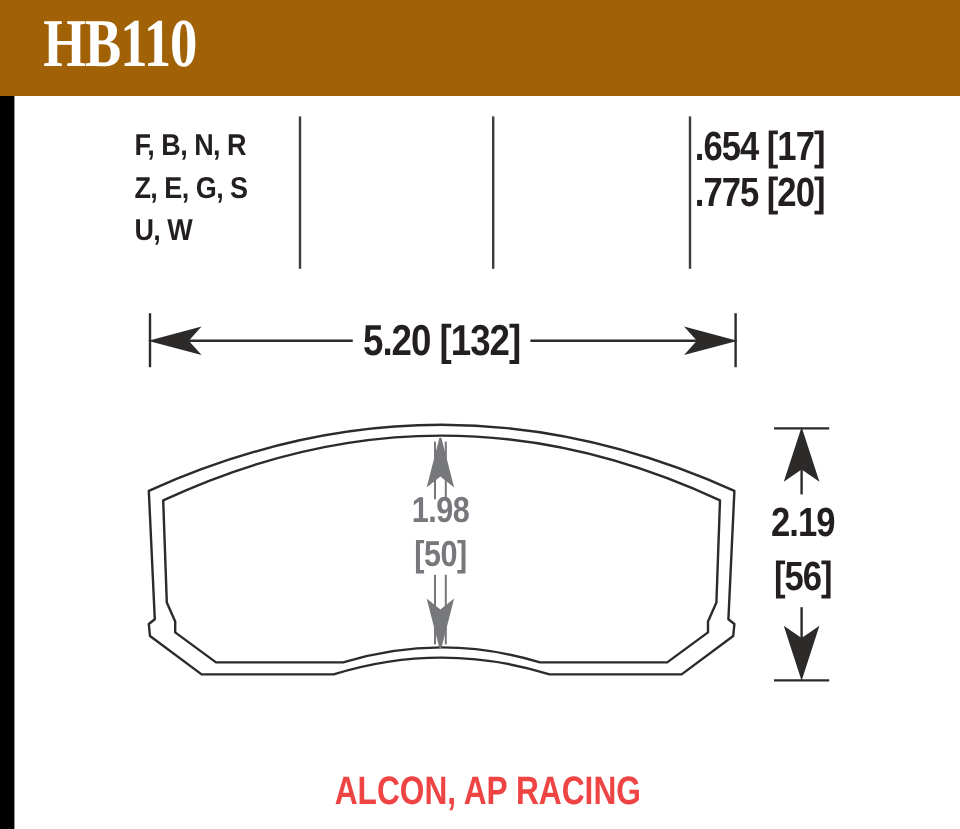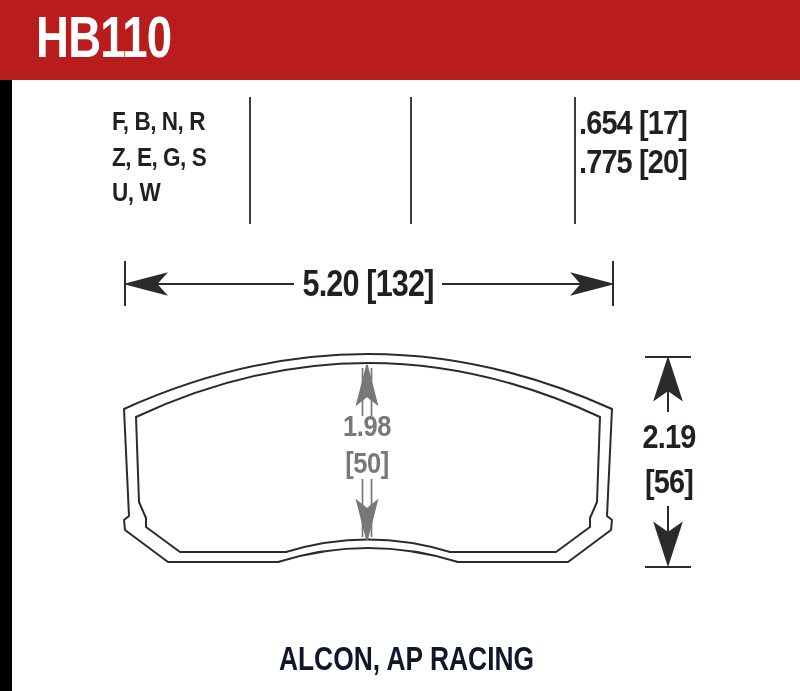--- a/index.html
+++ b/index.html
@@ -3,21 +3,21 @@
 <meta charset="utf-8">
 <style>
   html,body{margin:0;padding:0;}
   body{
     width:800px;height:691px;position:relative;overflow:hidden;
     background:#ffffff;font-family:"Liberation Sans", sans-serif;
     -webkit-font-smoothing:antialiased;
   }
   .page{position:absolute;inset:0;}
   .left-strip{position:absolute;left:0;top:0;width:12px;height:691px;background:#000000;}
-  .header-bar{position:absolute;left:0;top:0;width:800px;height:80px;background:#b91c1c;}
+  .header-bar{position:absolute;left:0;top:0;width:800px;height:80px;background:#a16207;font-family:Liberation Serif, serif;}
   .part-number{
     position:absolute;left:36px;top:4px;color:#ffffff;
     font-size:57px;font-weight:bold;letter-spacing:-1px;white-space:nowrap;
     transform:scaleX(0.80);transform-origin:left top;
   }
   .divider{position:absolute;top:97px;height:127px;width:2px;background:#3d3d3d;}
   .divider.d1{left:249px;}
   .divider.d2{left:410px;}
   .divider.d3{left:574px;}
   .compounds{
@@ -39,21 +39,21 @@
     position:absolute;left:367px;top:444px;color:#77787b;text-align:center;
     font-size:30px;font-weight:bold;line-height:37px;letter-spacing:-0.5px;
     transform:translate(-50%,-50%) scaleX(0.85);white-space:nowrap;
   }
   .dim-height-label{
     position:absolute;left:669px;top:459px;color:#231f20;text-align:center;
     font-size:34px;font-weight:bold;line-height:45px;letter-spacing:-1px;
     transform:translate(-50%,-50%) scaleX(0.85);white-space:nowrap;
   }
   .caption{
-    position:absolute;left:13px;top:640px;width:787px;text-align:center;color:#0f172a;
+    position:absolute;left:13px;top:640px;width:787px;text-align:center;color:#ef4444;
     font-size:33px;font-weight:bold;letter-spacing:0px;
   }
   .caption .squeeze{display:inline-block;transform:scaleX(0.80);transform-origin:center;white-space:nowrap;}
   svg.drawing{position:absolute;left:0;top:0;}
 </style>
 </head>
 <body>
 
 <div class="page">
 

